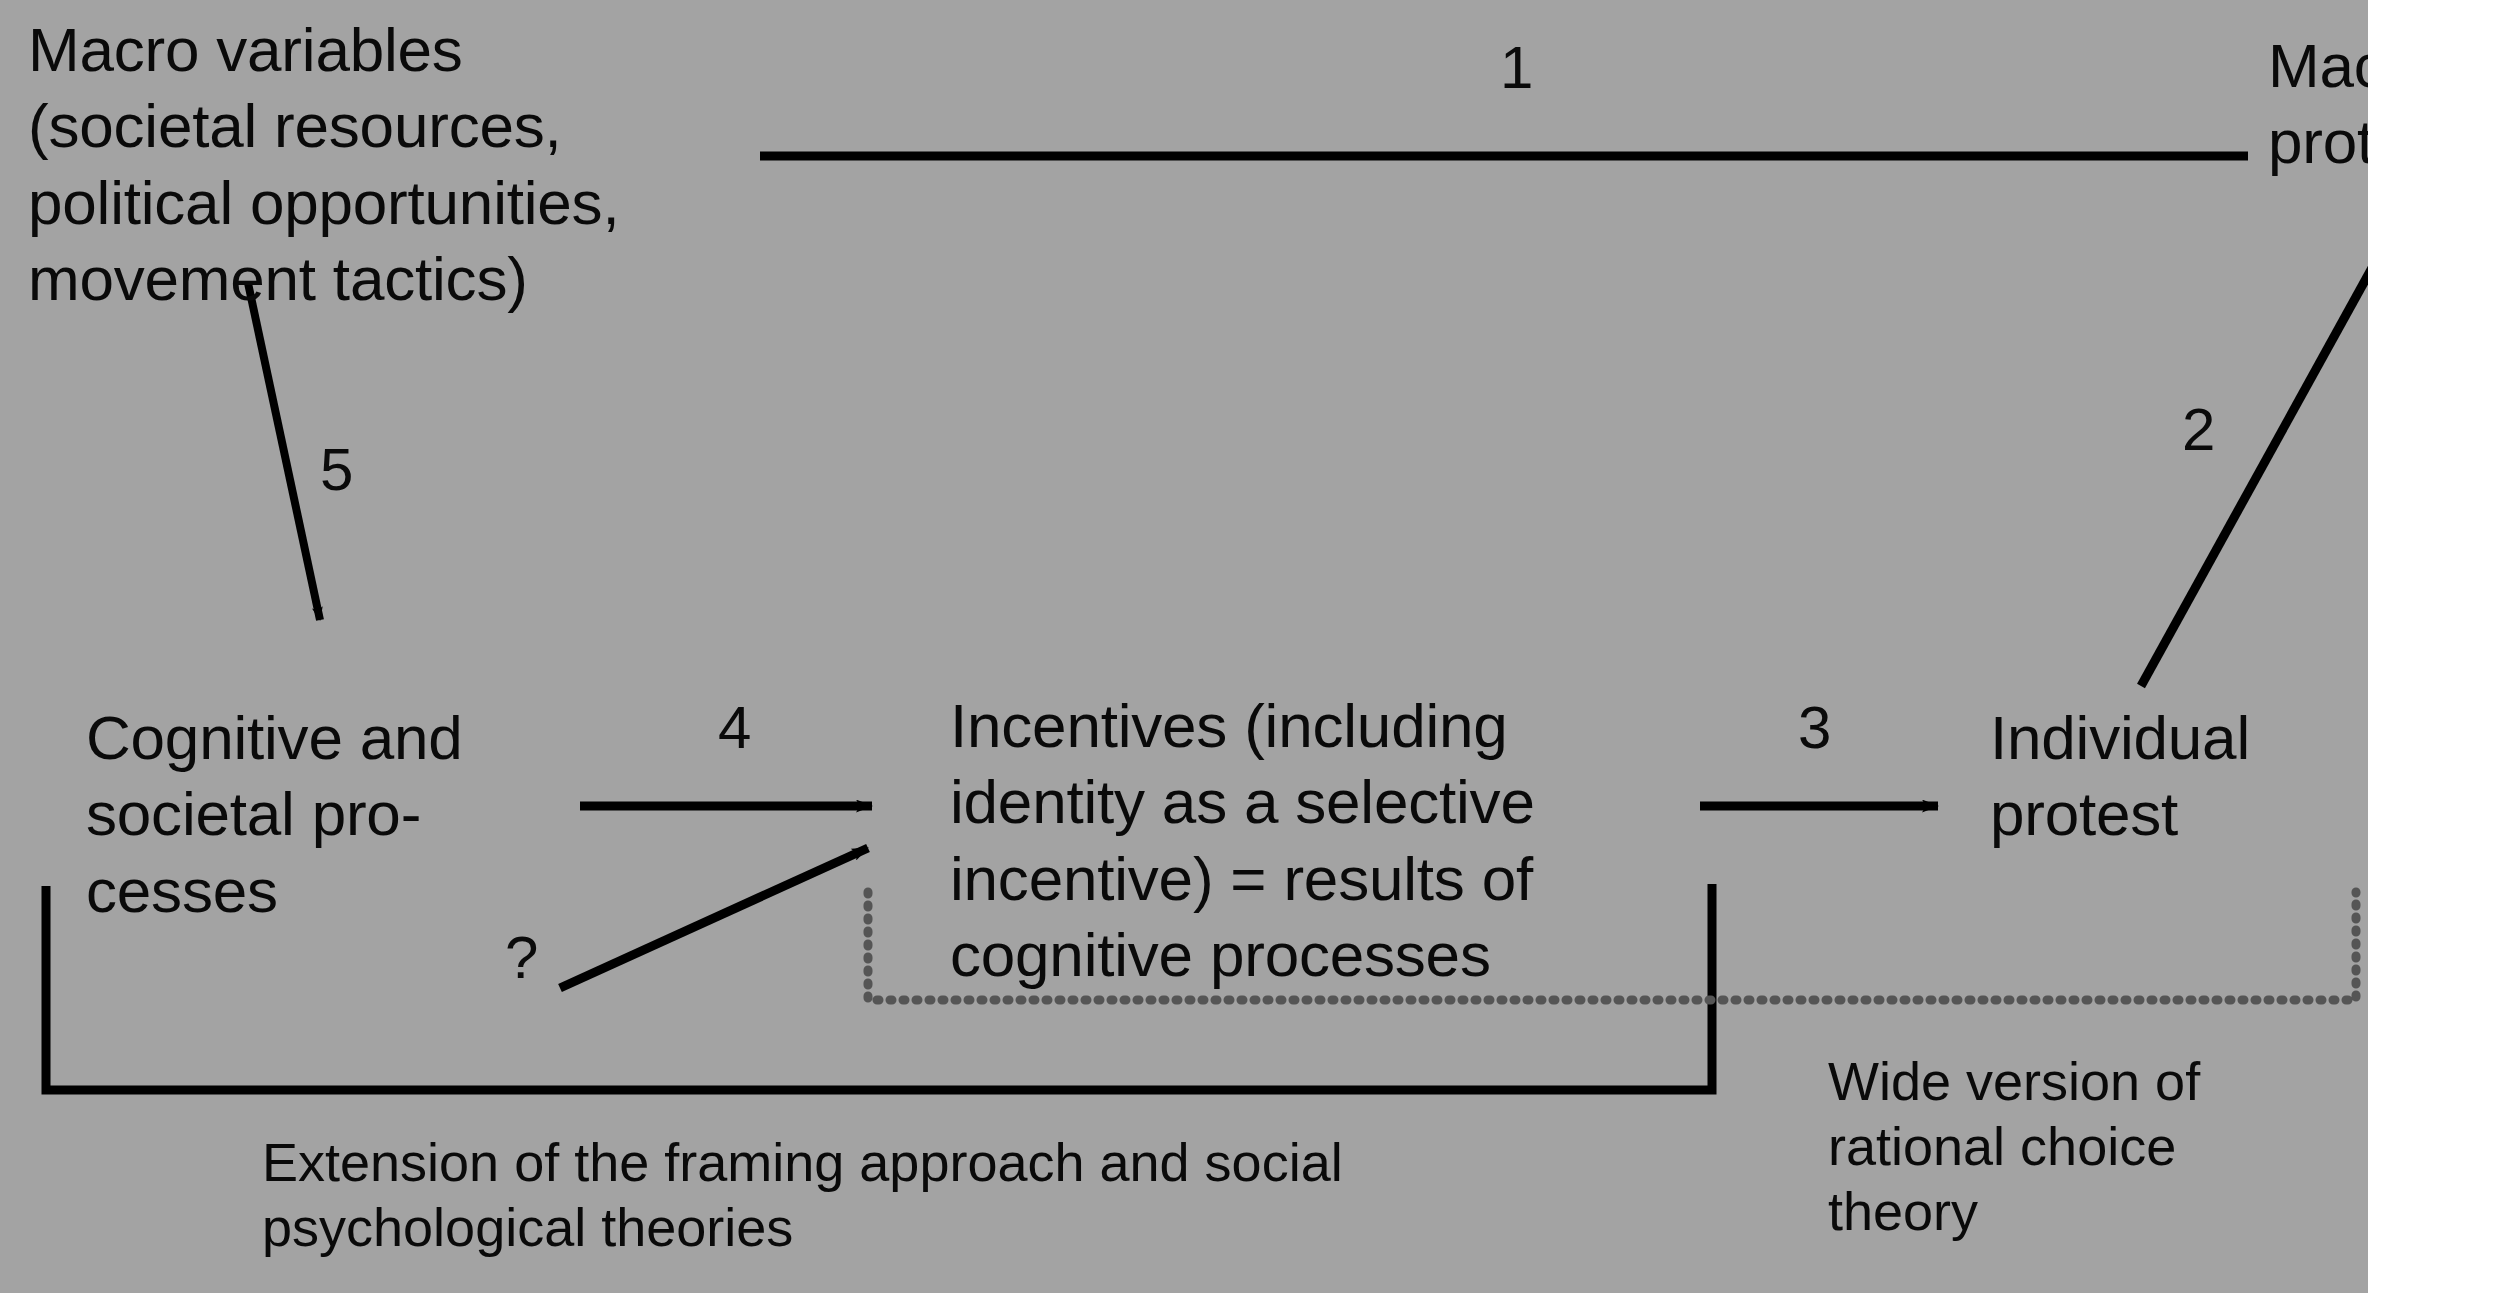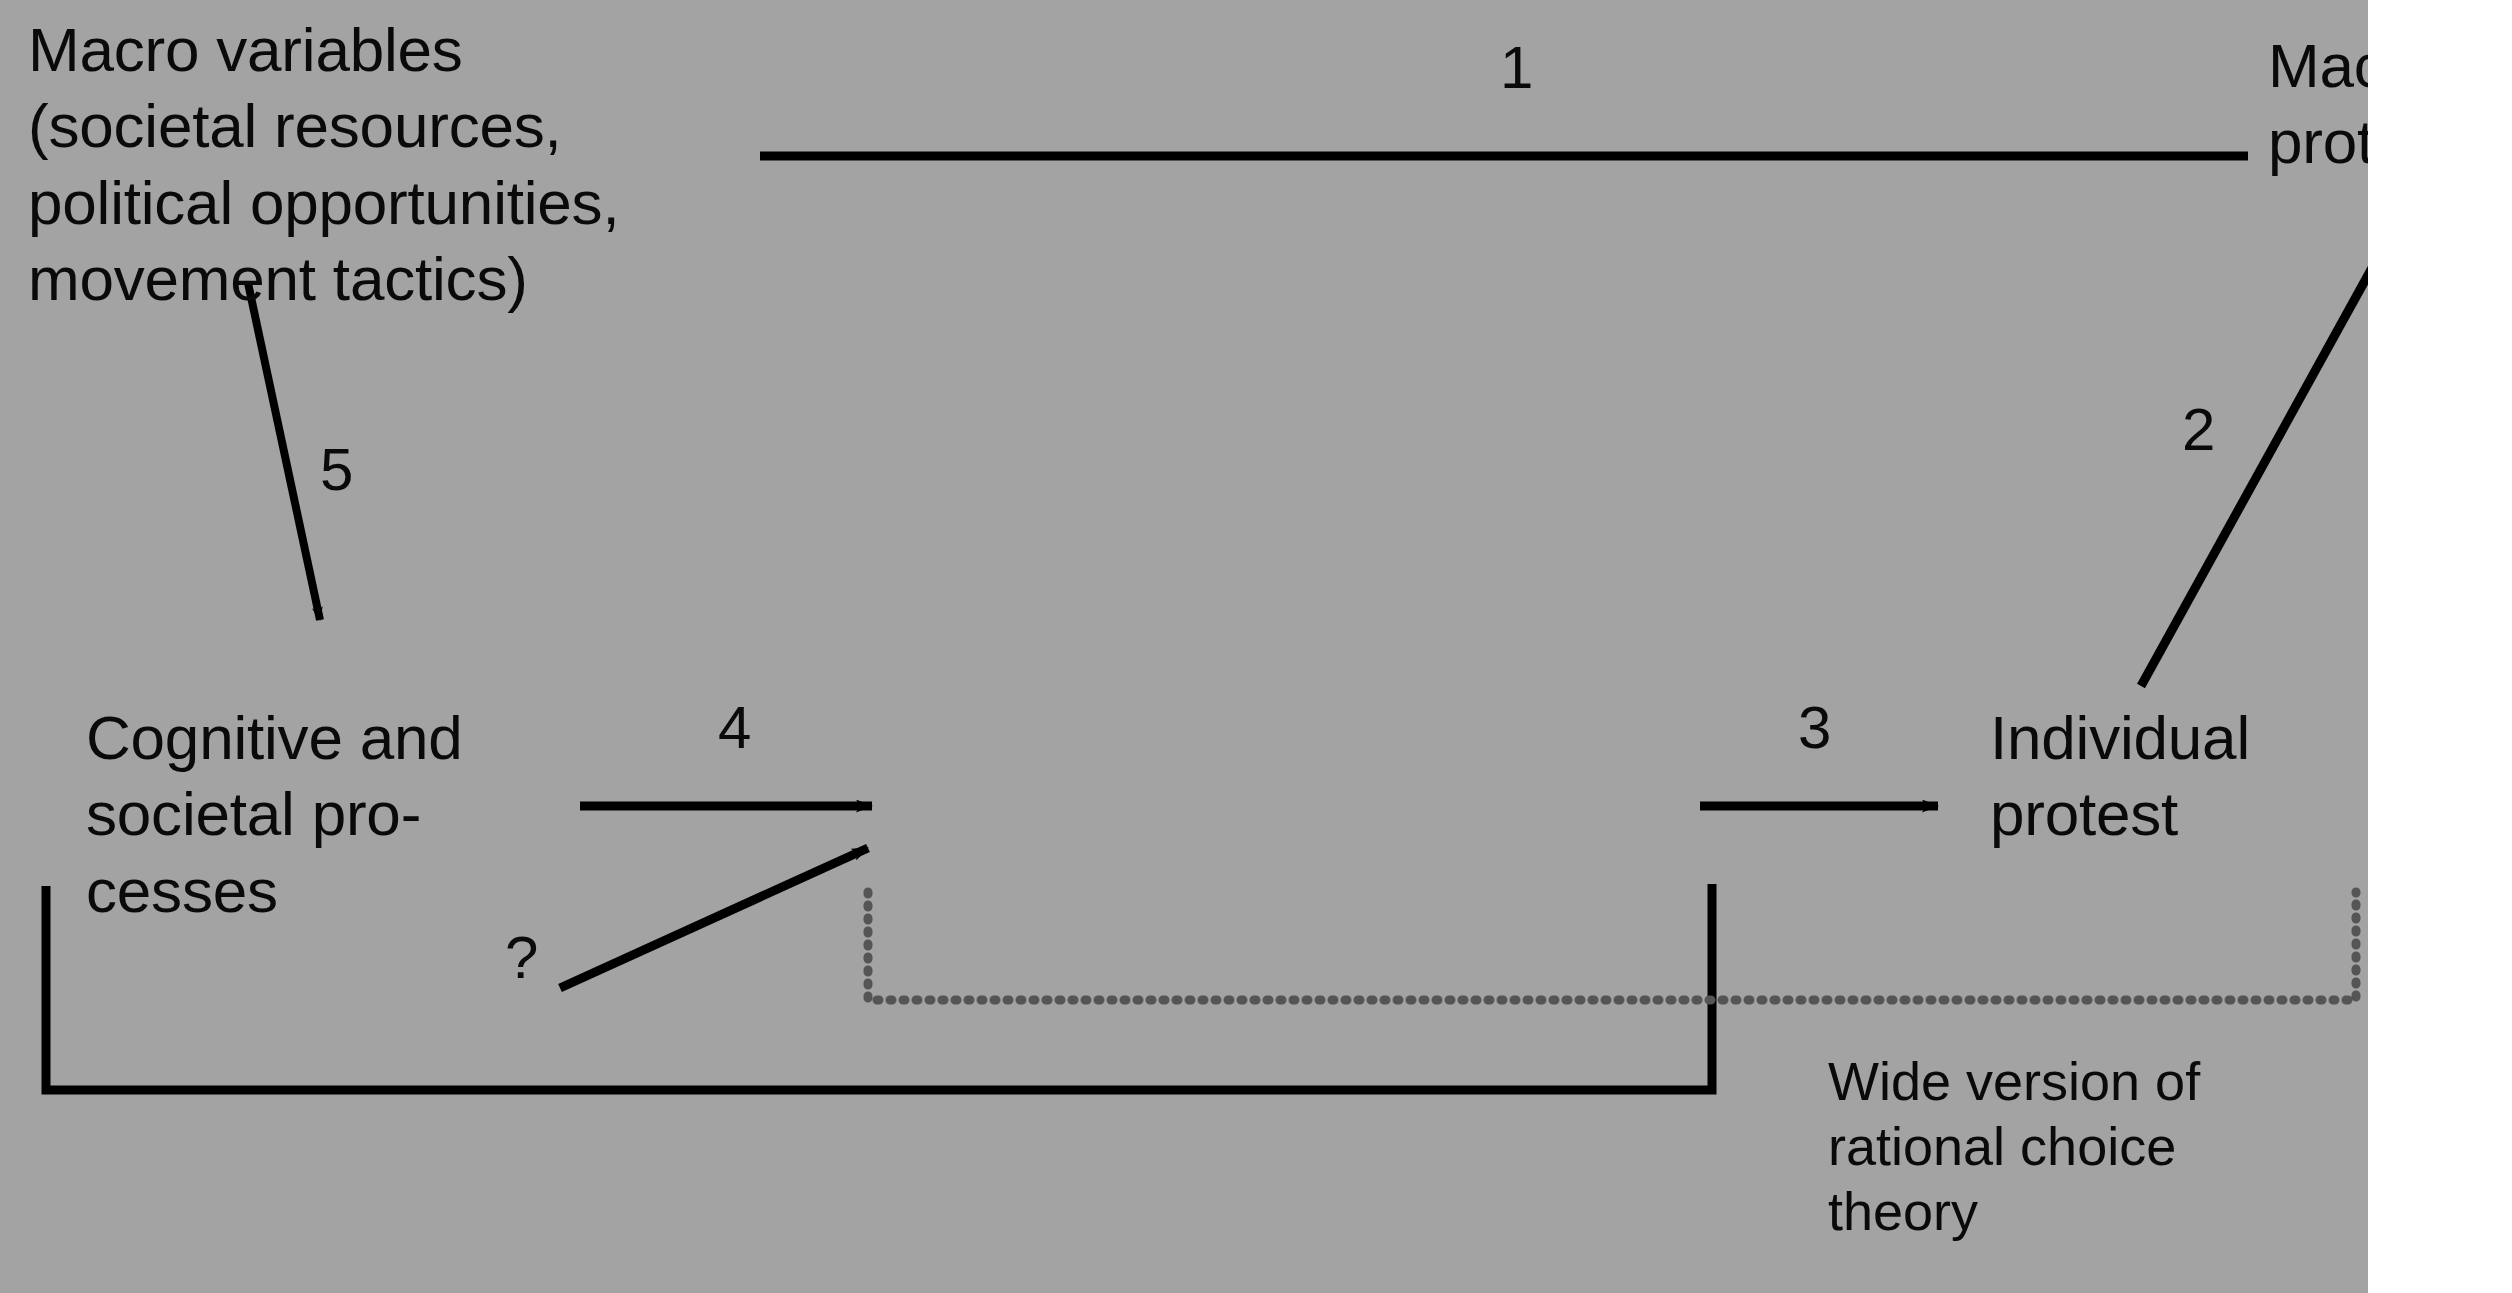--- a/index.html
+++ b/index.html
@@ -103,34 +103,40 @@
 political opportunities,
 movement tactics)</div>
 
   <div class="node" id="node-macro-protest">Macro
 protest</div>
 
   <div class="node" id="node-cognitive">Cognitive and
 societal pro-
 cesses</div>
 
+  <div class="node" id="node-incentives">Incentives (including
+identity as a selective
+incentive) = results of
+cognitive processes</div>
 
   <div class="node" id="node-individual">Individual
 protest</div>
 
   <div class="edge-label" id="label-1">1</div>
 
   <div class="edge-label" id="label-2">2</div>
 
   <div class="edge-label" id="label-3">3</div>
 
   <div class="edge-label" id="label-4">4</div>
 
   <div class="edge-label" id="label-5">5</div>
 
   <div class="edge-label" id="label-q">?</div>
 
+  <div class="annot" id="annot-extension">Extension of the framing approach and social
+psychological theories</div>
 
   <div class="annot" id="annot-wide">Wide version of
 rational choice
 theory</div>
 
 </div>
 
 </body></html>

